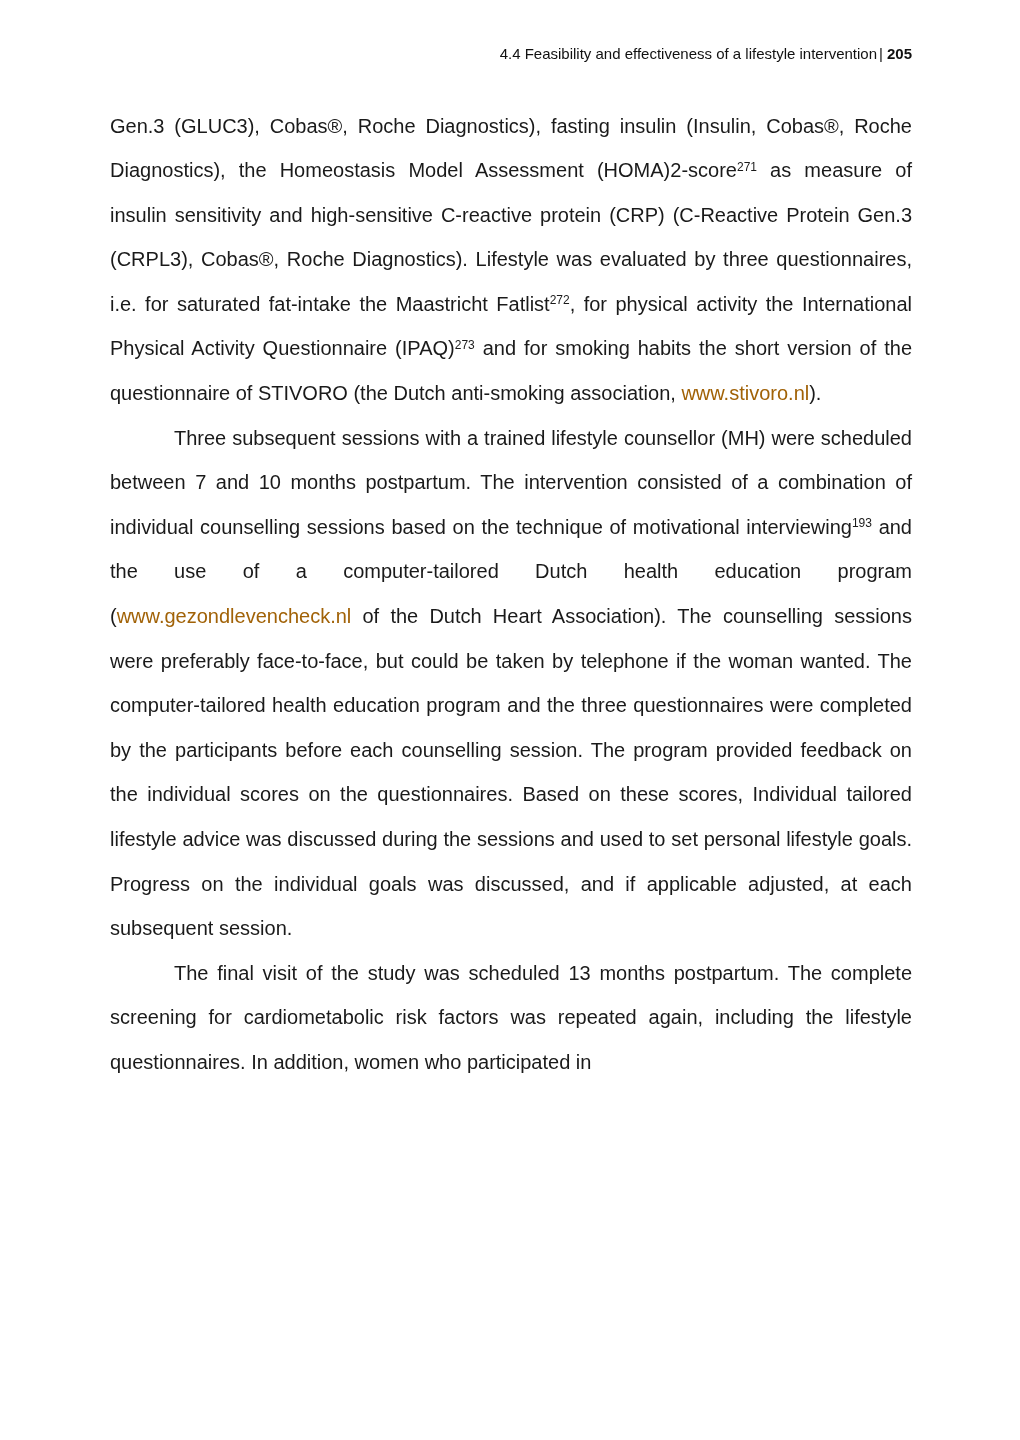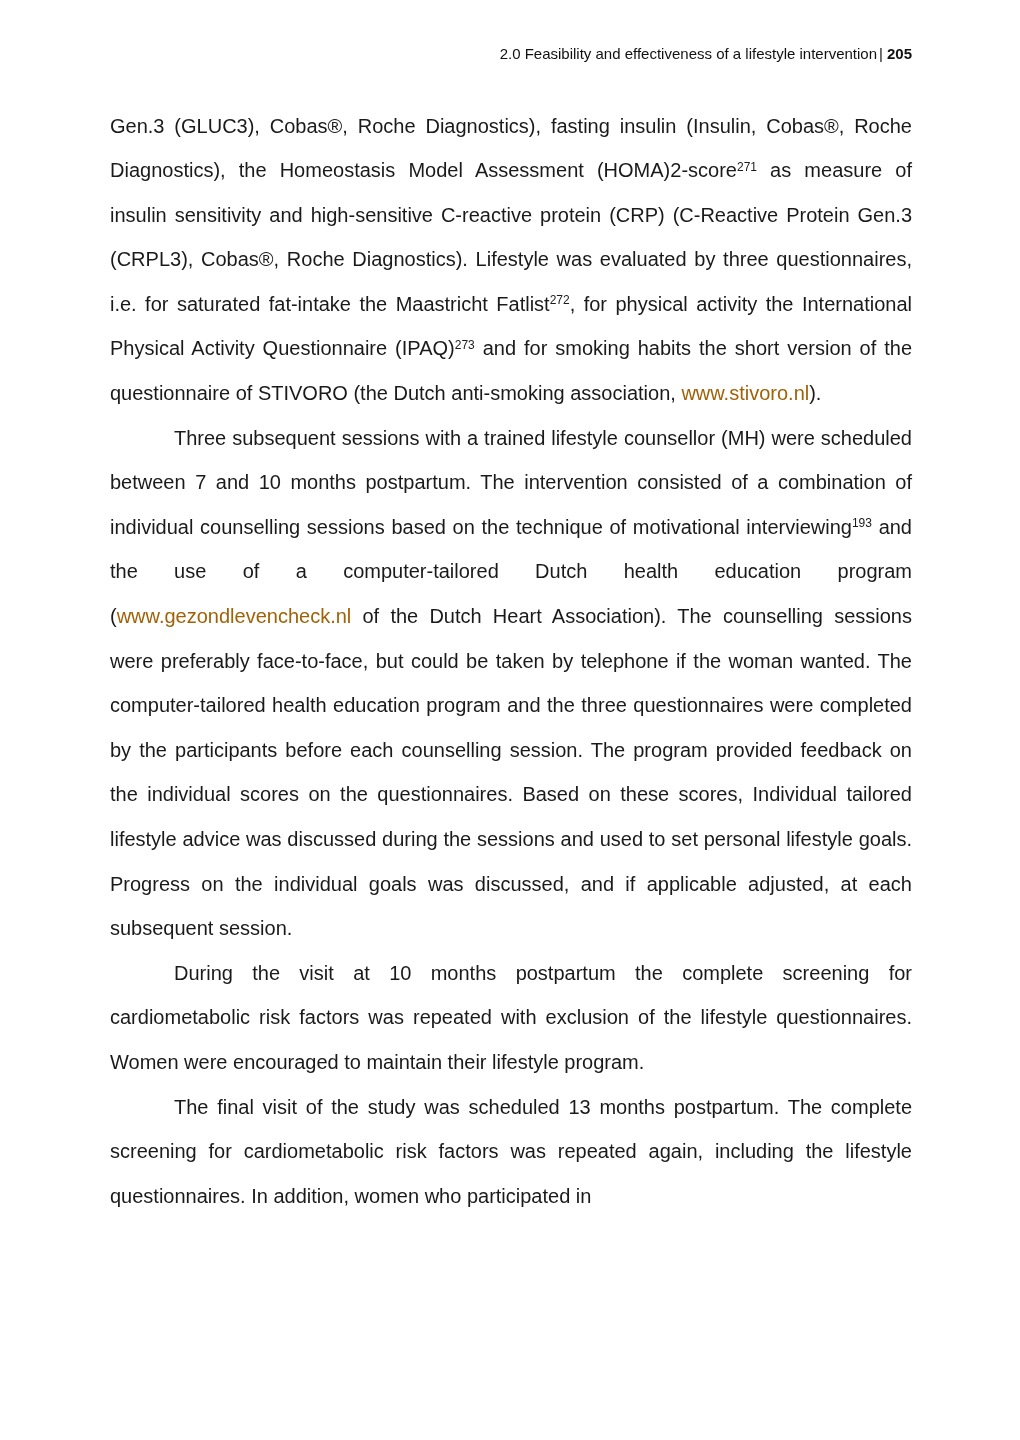--- a/index.html
+++ b/index.html
@@ -61,28 +61,27 @@
     text-underline-offset: 3px;
   }
 </style>
 </head>
 <body>
 
 <div class="page">
   <div class="content">
 
     <div class="running-header">
-      <span>2.0 Feasibility and effectiveness of a lifestyle intervention</span><span class="sep">|</span><span class="pagenum">205</span>
+      <span>4.4 Feasibility and effectiveness of a lifestyle intervention</span><span class="sep">|</span><span class="pagenum">205</span>
     </div>
 
     <div class="body-text">
 
       <p><span>Gen.3 (GLUC3), Cobas®, Roche Diagnostics), fasting insulin (Insulin, Cobas®, Roche Diagnostics), the Homeostasis Model Assessment (HOMA)2-score</span><sup class="ref">271</sup><span> as measure of insulin sensitivity and high-sensitive C-reactive protein (CRP) (C-Reactive Protein Gen.3 (CRPL3), Cobas®, Roche Diagnostics). Lifestyle was evaluated by three questionnaires, i.e. for saturated fat-intake the Maastricht Fatlist</span><sup class="ref">272</sup><span>, for physical activity the International Physical Activity Questionnaire (IPAQ)</span><sup class="ref">273</sup><span> and for smoking habits the short version of the questionnaire of STIVORO (the Dutch anti-smoking association, </span><span class="link">www.stivoro.nl</span><span>).</span></p>
 
       <p class="indent"><span>Three subsequent sessions with a trained lifestyle counsellor (MH) were scheduled between 7 and 10 months postpartum. The intervention consisted of a combination of individual counselling sessions based on the technique of motivational interviewing</span><sup class="ref">193</sup><span> and the use of a computer-tailored Dutch health education program (</span><span class="link">www.gezondlevencheck.nl</span><span> of the Dutch Heart Association). The counselling sessions were preferably face-to-face, but could be taken by telephone if the woman wanted. The computer-tailored health education program and the three questionnaires were completed by the participants before each counselling session. The program provided feedback on the individual scores on the questionnaires. Based on these scores, Individual tailored lifestyle advice was discussed during the sessions and used to set personal lifestyle goals. Progress on the individual goals was discussed, and if applicable adjusted, at each subsequent session.</span></p>
 
-      <p class="indent"><span>During the visit at 10 months postpartum the complete screening for cardiometabolic risk factors was repeated with exclusion of the lifestyle questionnaires. Women were encouraged to maintain their lifestyle program.</span></p>
 
       <p class="indent"><span>The final visit of the study was scheduled 13 months postpartum. The complete screening for cardiometabolic risk factors was repeated again, including the lifestyle questionnaires. In addition, women who participated in</span></p>
 
     </div>
   </div>
 </div>
 
 </body></html>

